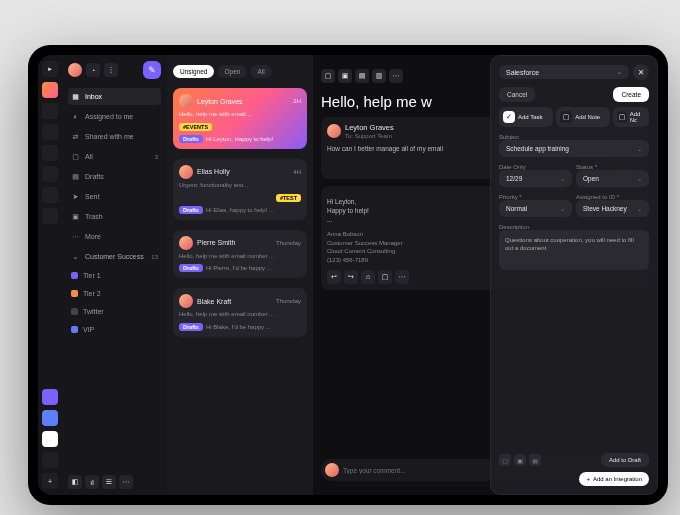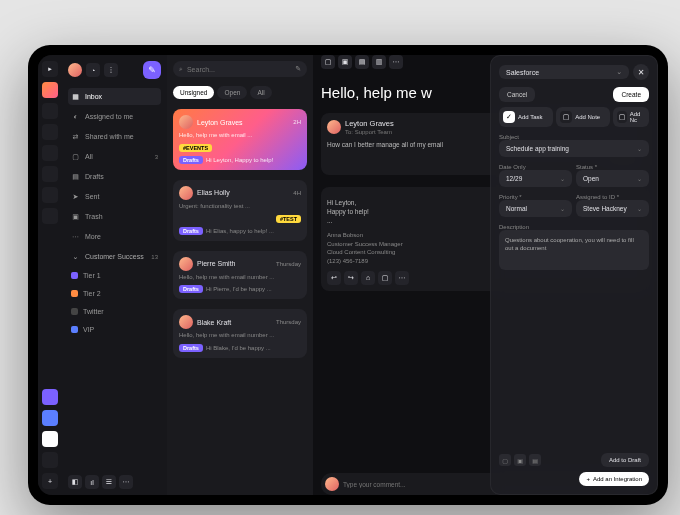--- a/index.html
+++ b/index.html
@@ -35,21 +35,21 @@
 .cardhead .time{font-size:6px;color:#888}
 .card.featured .time{color:rgba(255,255,255,.8)}
 .cardsub{font-size:6px;color:#888;margin-top:3px;line-height:1.3}
 .card.featured .cardsub{color:rgba(255,255,255,.85)}
 .tagrow{display:flex;gap:3px;margin-top:4px;align-items:center}
 .tag{padding:1px 4px;border-radius:3px;font-size:5.5px;font-weight:600}
 .tag.events{background:#ffd93d;color:#000}
 .tag.test{background:#ffd93d;color:#000}
 .tag.drafts{background:#7b61ff;color:#fff}
 .preview{font-size:6px;color:#888;flex:1;white-space:nowrap;overflow:hidden;text-overflow:ellipsis}
-.maincol{flex:1;background:#0f0f12;padding:0 8px;gap:5px;min-width:0}
+.maincol{flex:1;background:#0f0f12;padding:14px 8px;min-width:0}
 .mainactions{display:flex;gap:3px}
 .title{font-size:15px;font-weight:500;color:#fff;margin-top:10px;white-space:nowrap;overflow:hidden}
 .msgblock{background:#1a1a1e;border-radius:8px;padding:6px;margin-top:7px}
 .msghead{display:flex;align-items:center;gap:4px}
 .msghead .n{font-size:7.5px;font-weight:500}
 .msghead .s{font-size:6px;color:#777;margin-top:1px}
 .msgbody{font-size:6.5px;color:#bbb;margin-top:5px;line-height:1.4}
 .msgmeta{font-size:5.5px;color:#555;text-align:right;margin-top:4px}
 .sig{font-size:6px;color:#888;line-height:1.4;margin-top:6px}
 .composer{display:flex;align-items:center;gap:4px;margin-top:auto;background:#1a1a1e;border-radius:10px;padding:4px;position:relative}
@@ -163,25 +163,20 @@
         </div>
   <div class="bottomicons">
     <div class="iconbtn">◧</div>
     <div class="iconbtn">ıl</div>
     <div class="iconbtn">☰</div>
     <div class="iconbtn">⋯</div>
   </div>
 </div>
 
 <div class="listcol col">
-  <div class="search">
-    <span style="color:#888">⌕</span>
-    <input placeholder="Search..." style="">
-    <span style="color:#888">✎</span>
-  </div>
   <div class="filters">
     <div class="chip active">Unsigned</div>
     <div class="chip">Open</div>
     <div class="chip">All</div>
   </div>
 
   <div class="card featured">
     <div class="cardhead">
             <div class="avatar"></div>
             <span class="name">Leyton Graves</span>

